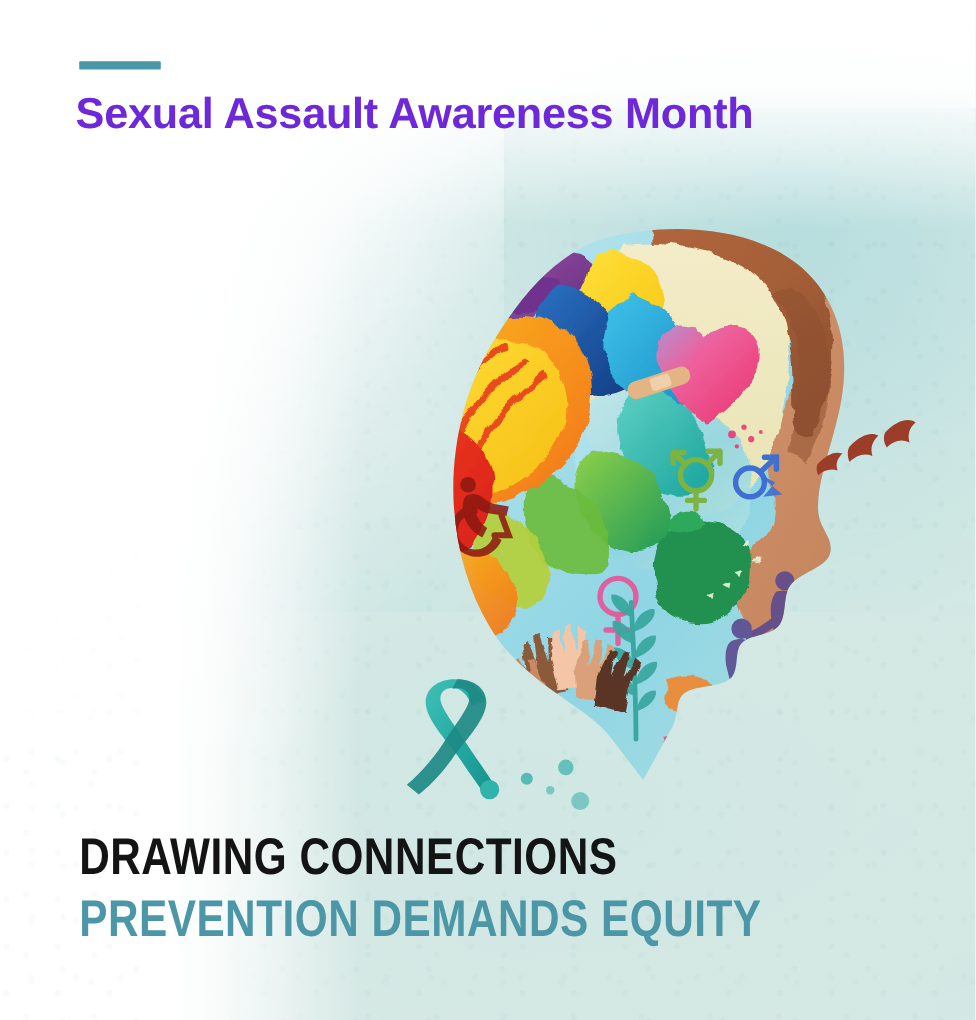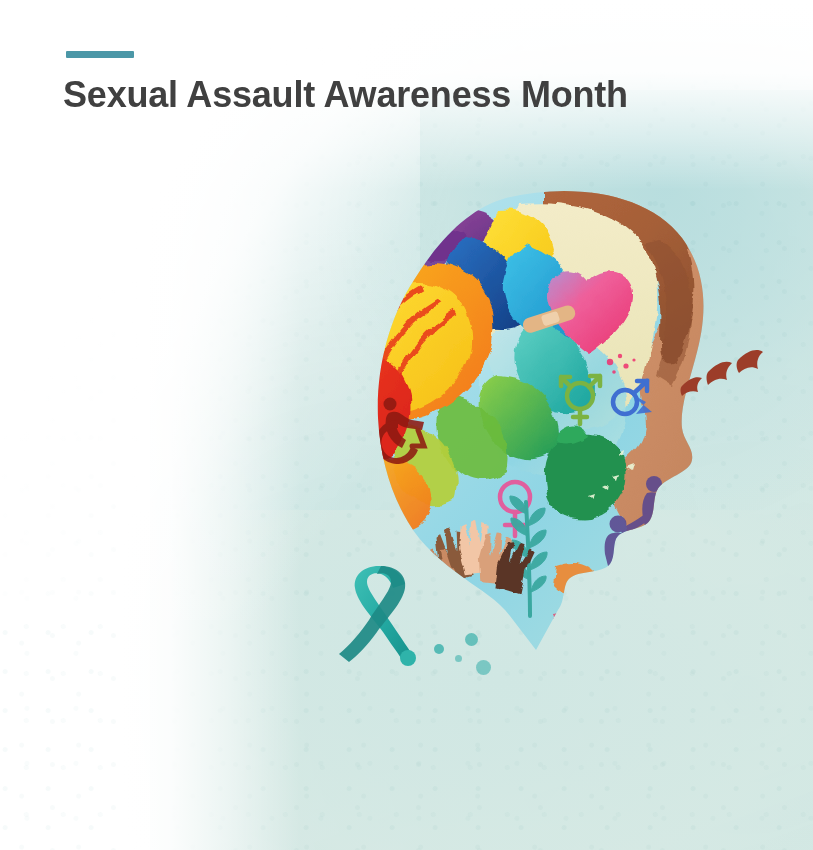--- a/index.html
+++ b/index.html
@@ -58,21 +58,21 @@
     background-size:43px 39px,57px 51px,37px 47px,61px 43px,49px 55px;
   }
 
   
   .accent-bar{
     position:absolute;left:66px;top:51px;width:68px;height:7px;
     background:#4b97a7;border-radius:1px;
   }
   .title{
     position:absolute;left:63px;top:74px;
-    font-size:36px;font-weight:700;color:#404040;
+    font-size:36px;font-weight:700;color:#6d28d9;
     letter-spacing:-.2px;white-space:nowrap;
   }
 
   
   .foot{position:absolute;left:66px;top:688px;}
   .foot-line{
     font-family:"Liberation Sans Narrow","Liberation Sans",sans-serif;
     font-weight:700;font-size:43px;line-height:52px;
     letter-spacing:.5px;
     transform:scaleX(.82);transform-origin:left center;
@@ -384,14 +384,18 @@
              C52,16 56,22 58,28 L70,24 C66,12 56,6 44,6 Z" fill="url(#rib)"></path>
     <path d="M46,6 C62,6 72,16 70,28 C68,42 52,58 42,72 C32,86 22,96 14,102
              L4,94 C14,86 26,72 34,60 C44,44 56,30 56,22 C56,14 48,12 42,14 Z" fill="#1d8a86" opacity=".92"></path>
     <circle cx="73" cy="98" r="8" fill="#2fb3aa"></circle>
   </svg>
   <div class="dot dot-a"></div>
   <div class="dot dot-b"></div>
   <div class="dot dot-c"></div>
   <div class="dot dot-d"></div>
 
+  <div class="foot">
+    <div class="foot-line foot-1">DRAWING CONNECTIONS</div>
+    <div class="foot-line foot-2">PREVENTION DEMANDS EQUITY</div>
+  </div>
 
 </div>
 
 </body></html>

